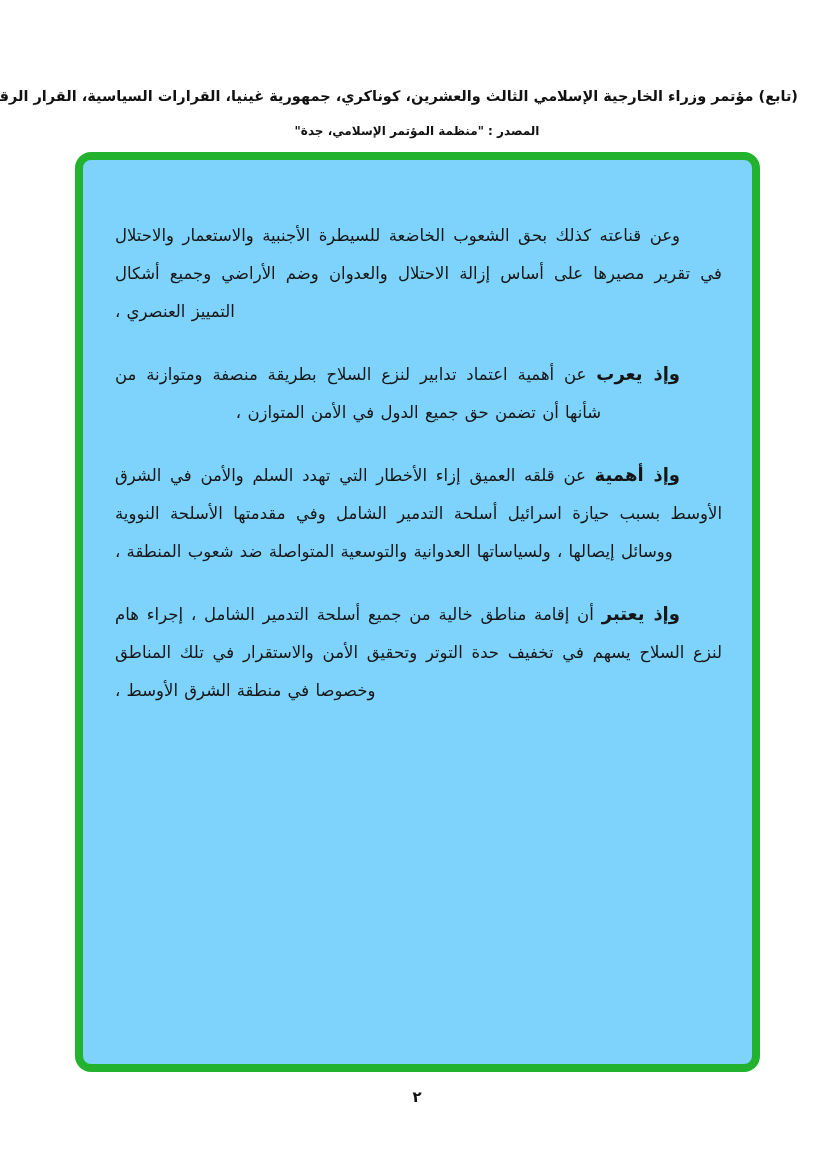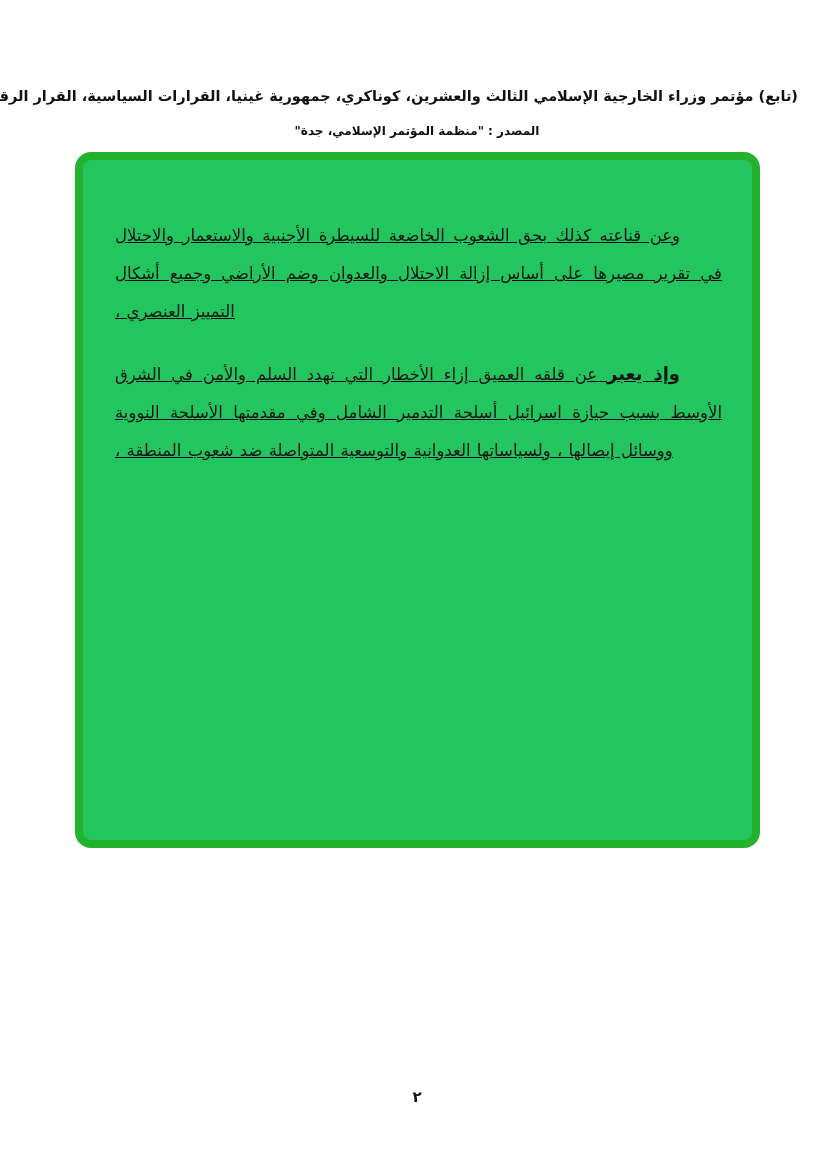--- a/index.html
+++ b/index.html
@@ -36,26 +36,25 @@
     text-align: center;
     font-size: 12px;
     font-weight: bold;
     color: #111;
   }
   .green-frame {
     position: absolute;
     left: 75px;
     top: 152px;
     width: 685px;
-    height: 696px;
+    height: 920px;
     box-sizing: border-box;
     border: 8px solid #22b22e;
     border-radius: 16px;
-    background: #22c55e;
-    text-decoration: underline;
+    background: #7dd3fc;
   }
   .doc-body {
     box-sizing: border-box;
     width: 100%;
     height: 100%;
     padding: 56px 30px 20px 32px;
     overflow: hidden;
   }
   .para {
     margin: 0 0 24px 0;
@@ -92,25 +91,27 @@
 
   <div class="header-line1">(تابع) مؤتمر وزراء الخارجية الإسلامي الثالث والعشرين، كوناكري، جمهورية غينيا، القرارات السياسية، القرار الرقم ٢٣/٢٠-س</div>
 
   <div class="header-line2">المصدر :  "منظمة المؤتمر الإسلامي، جدة"</div>
 
   <div class="green-frame" style="border-color: rgb(34, 178, 46);">
     <div class="doc-body">
 
       <p class="para last-left"><span class="lead"></span><span>وعن قناعته كذلك بحق الشعوب الخاضعة للسيطرة الأجنبية والاستعمار والاحتلال في تقرير مصيرها على أساس إزالة الاحتلال والعدوان وضم الأراضي وجميع أشكال التمييز العنصري ،</span></p>
 
+      <p class="para"><span class="lead">وإذ يعرب</span><span> عن أهمية اعتماد تدابير لنزع السلاح بطريقة منصفة ومتوازنة من شأنها أن تضمن حق جميع الدول في الأمن المتوازن ،</span></p>
 
 
-      <p class="para last-left"><span class="lead">وإذ يعبر</span><span> عن قلقه العميق إزاء الأخطار التي تهدد السلم والأمن في الشرق الأوسط بسبب حيازة اسرائيل أسلحة التدمير الشامل وفي مقدمتها الأسلحة النووية ووسائل إيصالها ، ولسياساتها العدوانية والتوسعية المتواصلة ضد شعوب المنطقة ،</span></p>
+      <p class="para last-left"><span class="lead">وإذ أهمية</span><span> عن قلقه العميق إزاء الأخطار التي تهدد السلم والأمن في الشرق الأوسط بسبب حيازة اسرائيل أسلحة التدمير الشامل وفي مقدمتها الأسلحة النووية ووسائل إيصالها ، ولسياساتها العدوانية والتوسعية المتواصلة ضد شعوب المنطقة ،</span></p>
 
 
 
+      <p class="para last-left"><span class="lead">وإذ يعتبر</span><span> أن إقامة مناطق خالية من جميع أسلحة التدمير الشامل ، إجراء هام لنزع السلاح يسهم في تخفيف حدة التوتر وتحقيق الأمن والاستقرار في تلك المناطق وخصوصا في منطقة الشرق الأوسط ،</span></p>
 
     </div>
   </div>
 
   <div class="page-number">٢</div>
 
 </div>
 
 </body></html>

